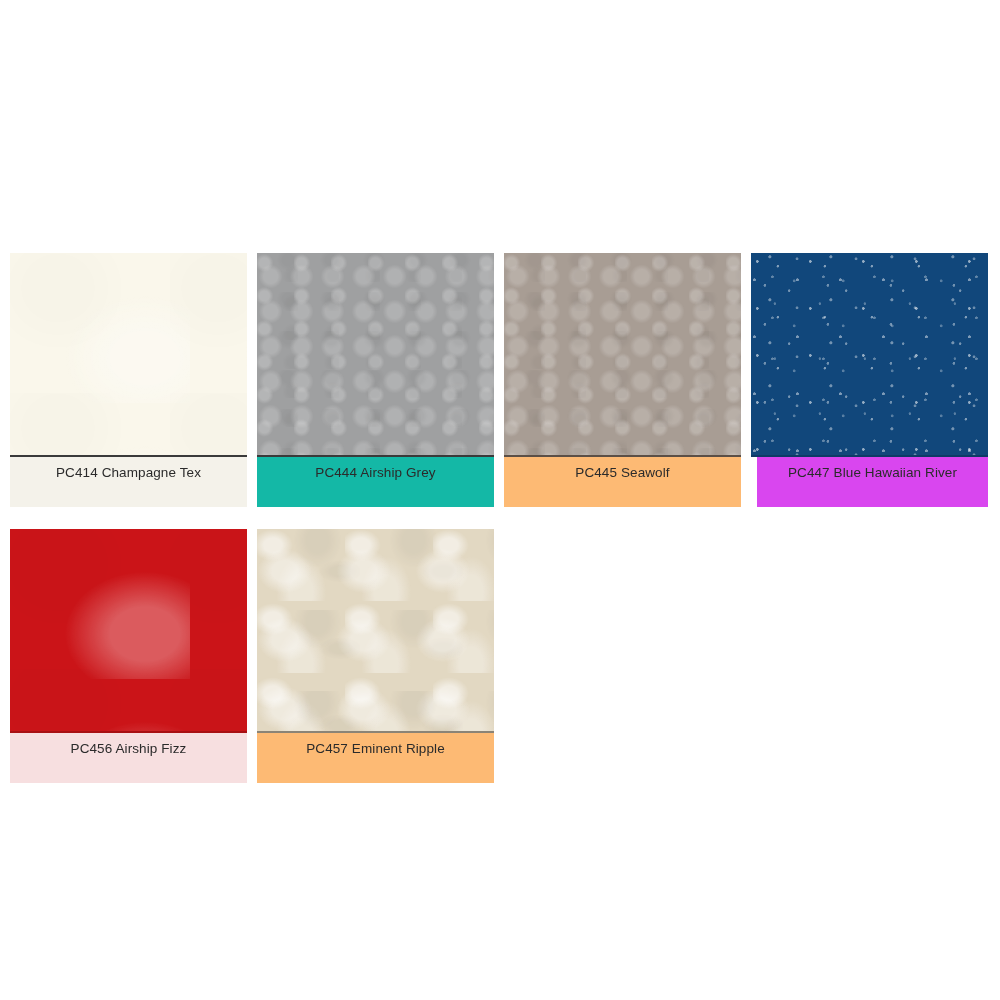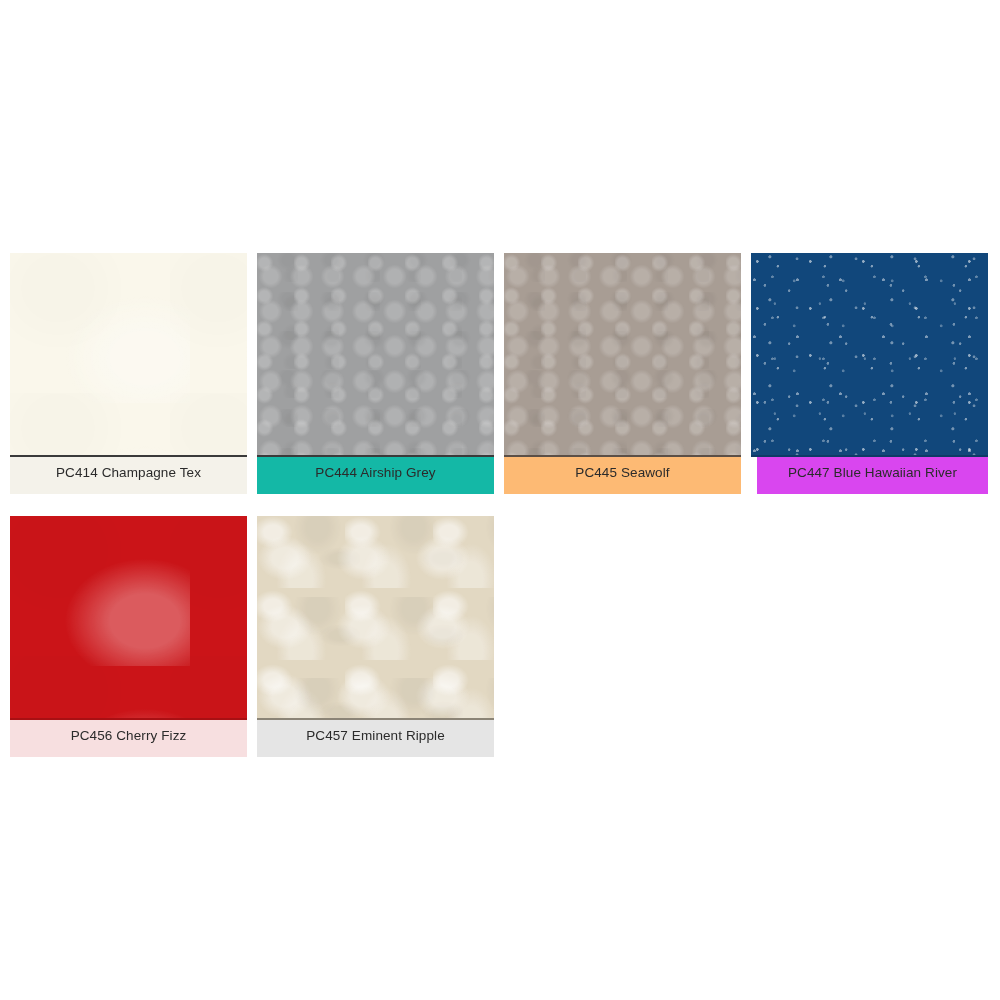--- a/index.html
+++ b/index.html
@@ -38,21 +38,21 @@
     overflow: hidden;
     border-bottom: 2px solid #3a3a3a;
   }
 
   .swatch-color .tex {
     position: absolute;
     inset: 0;
   }
 
   .swatch-label {
-    height: 37px;
+    height: 50px;
     line-height: 32px;
     text-align: center;
     font-size: 13.5px;
     color: #2b2b2b;
     letter-spacing: 0.1px;
     white-space: nowrap;
     overflow: hidden;
   }
 
   
@@ -128,21 +128,21 @@
     <div class="swatch-card">
       <div class="swatch-color" style="background: rgb(17, 71, 123); border-bottom-color: rgb(13, 58, 102);">
         <div class="tex tex-speckle"></div>
       </div>
       <div class="swatch-label" style="background: #d946ef; margin-left: 6px;">PC447 Blue Hawaiian River</div>
     </div>
     <div class="swatch-card">
       <div class="swatch-color" style="background: rgb(203, 20, 24); border-bottom-color: rgb(168, 16, 19);">
         <div class="tex tex-flat"></div>
       </div>
-      <div class="swatch-label" style="background: rgb(247, 223, 224);">PC456 Cherry Fizz</div>
+      <div class="swatch-label" style="background: rgb(247, 223, 224);">PC456 Airship Fizz</div>
     </div>
     <div class="swatch-card">
       <div class="swatch-color" style="background: rgb(226, 216, 194); border-bottom-color: rgb(139, 132, 118);">
         <div class="tex tex-ripple"></div>
       </div>
-      <div class="swatch-label" style="background: #e5e5e5;">PC457 Eminent Ripple</div>
+      <div class="swatch-label" style="background: #fdba74;">PC457 Eminent Ripple</div>
     </div>
   </div>
 
 </body></html>

